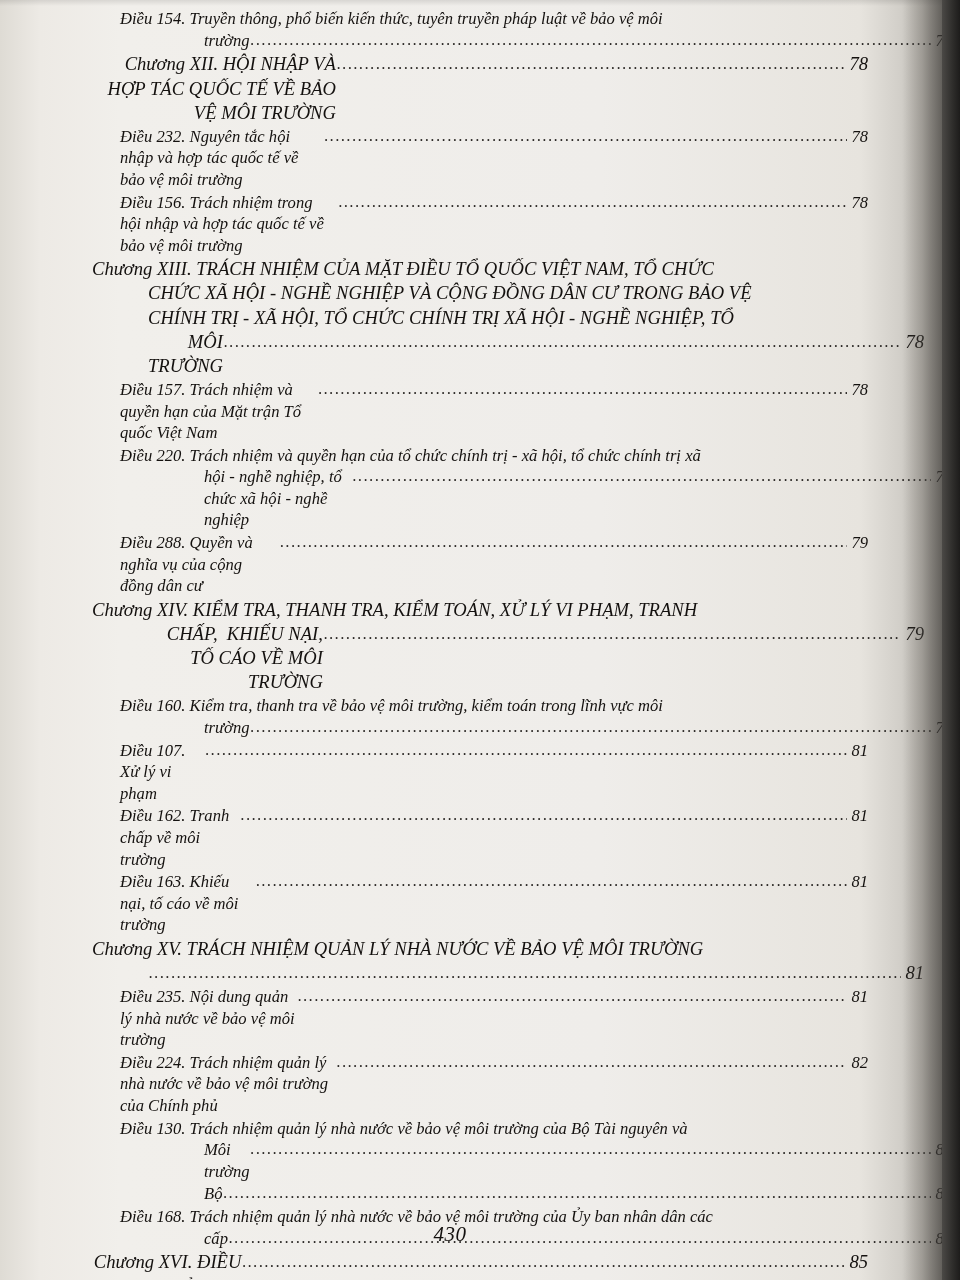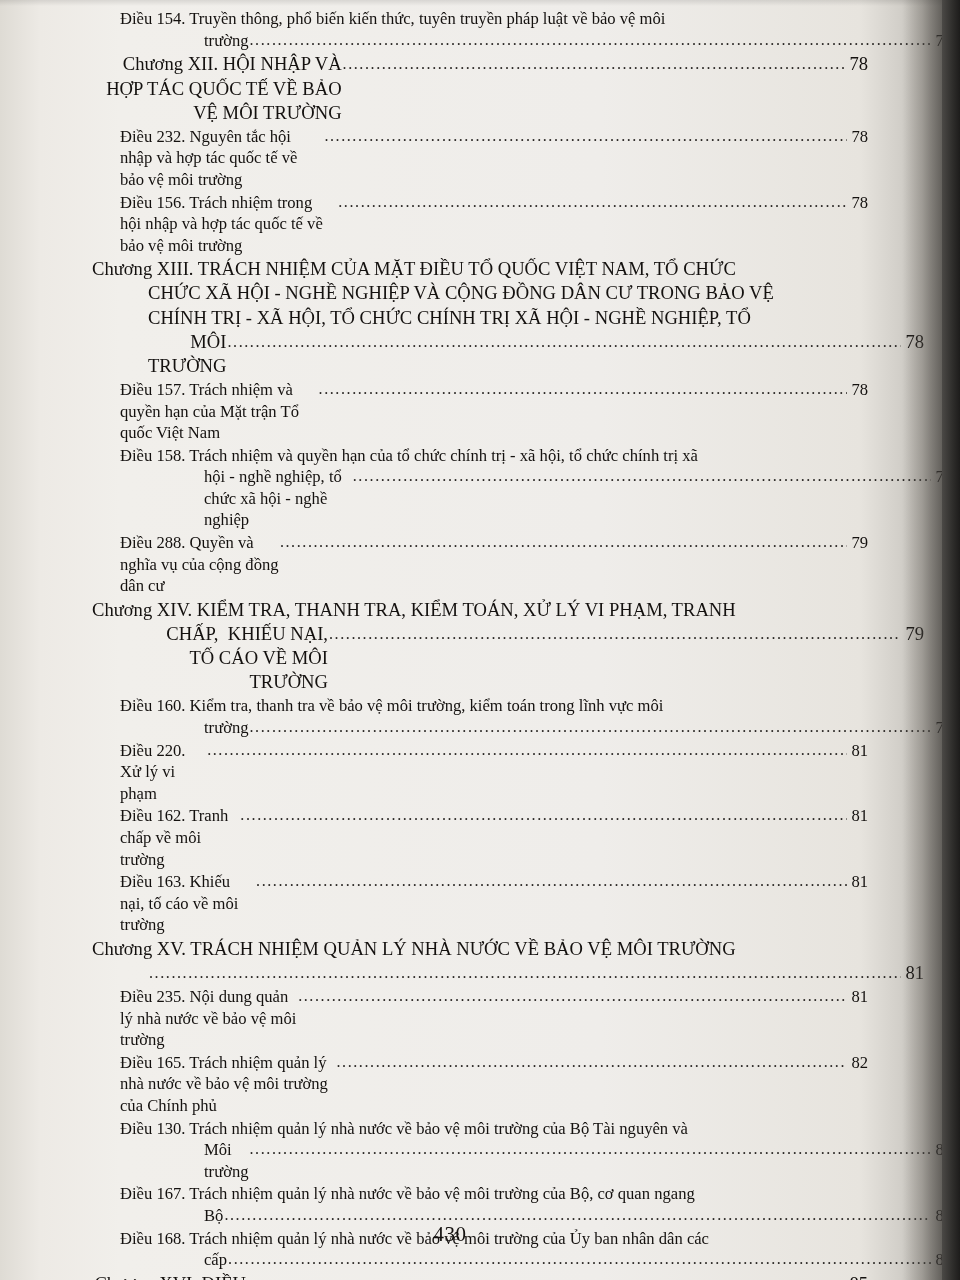--- a/index.html
+++ b/index.html
@@ -14,20 +14,21 @@
     color: #14110f;
     overflow: hidden;
     position: relative;
   }
   
   .page {
     position: absolute;
     inset: 0;
     background:
       linear-gradient(90deg, #dedbd4 0px, #edeae5 40px, #f1efeb 120px, #efedea 600px, #e7e4de 860px, #cfccc6 905px, #b9b5ae 930px, #a8a49d 960px);
+    font-style: italic;
   }
   .page-inner {
     position: absolute;
     left: 0;
     top: 0;
     width: 900px;
     height: 1280px;
     padding: 0;
   }
   .content {
@@ -174,21 +175,21 @@
         </div>
         <div class="row lvl-dieu">
           <div class="line entry">
             <span class="txt">Điều 157. Trách nhiệm và quyền hạn của Mặt trận Tổ quốc Việt Nam</span>
             <span class="dots">............................................................................................................................................................................................................................</span>
             <span class="pg">78</span>
           </div>
         </div>
         <div class="row lvl-dieu">
           <div class="line entry">
-            <span class="txt">Điều 158. Trách nhiệm và quyền hạn của tổ chức chính trị - xã hội, tổ chức chính trị xã</span>
+            <span class="txt">Điều 220. Trách nhiệm và quyền hạn của tổ chức chính trị - xã hội, tổ chức chính trị xã</span>
           </div>
           <div class="line entry hang">
             <span class="txt">hội - nghề nghiệp, tổ chức xã hội - nghề nghiệp</span>
             <span class="dots">............................................................................................................................................................................................................................</span>
             <span class="pg">79</span>
           </div>
         </div>
         <div class="row lvl-dieu">
           <div class="line entry">
             <span class="txt">Điều 288. Quyền và nghĩa vụ của cộng đồng dân cư</span>
@@ -211,21 +212,21 @@
             <span class="txt">Điều 160. Kiểm tra, thanh tra về bảo vệ môi trường, kiểm toán trong lĩnh vực môi</span>
           </div>
           <div class="line entry hang">
             <span class="txt">trường</span>
             <span class="dots">............................................................................................................................................................................................................................</span>
             <span class="pg">79</span>
           </div>
         </div>
         <div class="row lvl-dieu">
           <div class="line entry">
-            <span class="txt">Điều 220. Xử lý vi phạm</span>
+            <span class="txt">Điều 107. Xử lý vi phạm</span>
             <span class="dots">............................................................................................................................................................................................................................</span>
             <span class="pg">81</span>
           </div>
         </div>
         <div class="row lvl-dieu">
           <div class="line entry">
             <span class="txt">Điều 162. Tranh chấp về môi trường</span>
             <span class="dots">............................................................................................................................................................................................................................</span>
             <span class="pg">81</span>
           </div>
@@ -249,39 +250,36 @@
         </div>
         <div class="row lvl-dieu">
           <div class="line entry">
             <span class="txt">Điều 235. Nội dung quản lý nhà nước về bảo vệ môi trường</span>
             <span class="dots">............................................................................................................................................................................................................................</span>
             <span class="pg">81</span>
           </div>
         </div>
         <div class="row lvl-dieu">
           <div class="line entry">
-            <span class="txt">Điều 165. Trách nhiệm quản lý nhà nước về bảo vệ môi trường của Chính phủ</span>
+            <span class="txt">Điều 224. Trách nhiệm quản lý nhà nước về bảo vệ môi trường của Chính phủ</span>
             <span class="dots">............................................................................................................................................................................................................................</span>
             <span class="pg">82</span>
           </div>
         </div>
         <div class="row lvl-dieu">
           <div class="line entry">
             <span class="txt">Điều 130. Trách nhiệm quản lý nhà nước về bảo vệ môi trường của Bộ Tài nguyên và</span>
           </div>
           <div class="line entry hang">
             <span class="txt">Môi trường</span>
             <span class="dots">............................................................................................................................................................................................................................</span>
             <span class="pg">82</span>
           </div>
         </div>
         <div class="row lvl-dieu">
-          <div class="line entry">
-            <span class="txt">Điều 167. Trách nhiệm quản lý nhà nước về bảo vệ môi trường của Bộ, cơ quan ngang</span>
-          </div>
           <div class="line entry hang">
             <span class="txt">Bộ</span>
             <span class="dots">............................................................................................................................................................................................................................</span>
             <span class="pg">83</span>
           </div>
         </div>
         <div class="row lvl-dieu">
           <div class="line entry">
             <span class="txt">Điều 168. Trách nhiệm quản lý nhà nước về bảo vệ môi trường của Ủy ban nhân dân các</span>
           </div>

